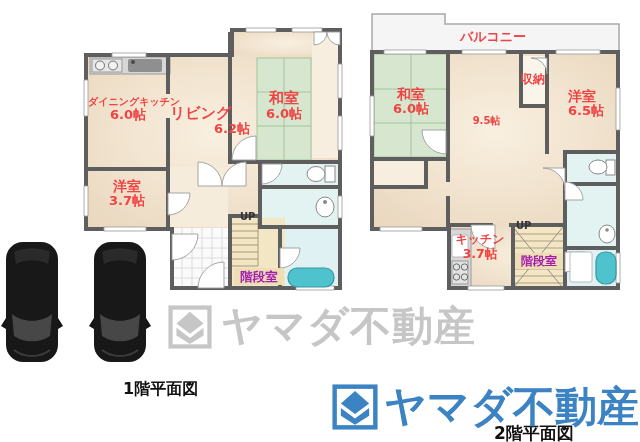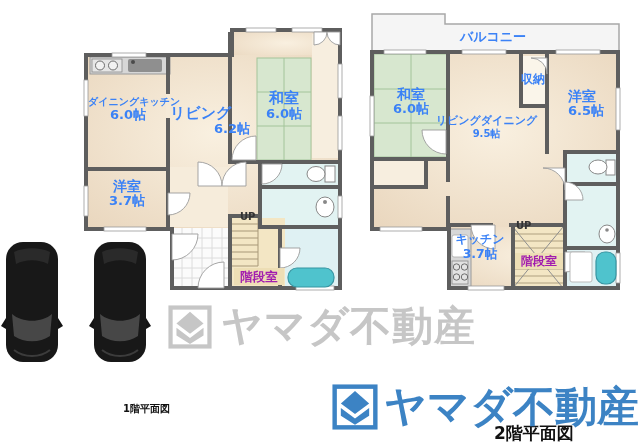--- a/index.html
+++ b/index.html
@@ -1,19 +1,19 @@
 <!DOCTYPE html>
 <html><head>
 <meta charset="utf-8">
 <style>
   html,body{margin:0;padding:0;background:#fff;}
   #stage{position:relative;width:640px;height:442px;background:#fff;overflow:hidden;
          font-family:"DejaVu Sans","Liberation Sans",sans-serif;}
   #plan-svg{position:absolute;left:0;top:0;}
-  .lbl{position:absolute;text-align:center;color:#3b82f6;font-weight:bold;line-height:1.15;
+  .lbl{position:absolute;text-align:center;color:#ef4444;font-weight:bold;line-height:1.15;
        white-space:nowrap;}
   .lbl .nm,.lbl .sz{display:block;}
   .stairlbl{position:absolute;background:#eddeb5;color:#a21caf;font-weight:bold;
             text-align:center;}
   .uplbl{position:absolute;font-size:10px;font-weight:bold;color:#333;letter-spacing:0;}
   .caption{position:absolute;color:#111;font-weight:bold;}
   #watermark{position:absolute;left:168px;top:299px;display:flex;align-items:center;gap:9px;}
   #watermark .wtext{font-size:41px;font-weight:bold;color:#c6c6c6;letter-spacing:1px;}
   #brand{position:absolute;left:332px;top:379px;display:flex;align-items:center;gap:6px;z-index:5;}
   #brand .btext{font-size:42px;font-weight:900;letter-spacing:0;}
@@ -270,38 +270,37 @@
 <div class="uplbl" style="left:240px;top:211px;">UP</div>
 
 <div class="lbl" style="left:448px;top:30px;width:90px;">
   <span class="nm" style="font-size:13px;">バルコニー</span>
 </div>
 <div class="lbl" style="left:376px;top:86px;width:70px;">
   <span class="nm" style="font-size:14px;">和室</span>
   <span class="sz" style="font-size:13px;">6.0帖</span>
 </div>
 <div class="lbl" style="left:434px;top:115px;width:105px;">
-  <span class="nm" style="font-size:11px;">リビングダイニング</span>
   <span class="sz" style="font-size:10px;">9.5帖</span>
 </div>
 <div class="lbl" style="left:517px;top:73px;width:32px;">
   <span class="nm" style="font-size:12px;">収納</span>
 </div>
 <div class="lbl" style="left:550px;top:88px;width:64px;">
   <span class="nm" style="font-size:14px;">洋室</span>
   <span class="sz" style="font-size:13px;margin-left:8px;">6.5帖</span>
 </div>
 <div class="lbl" style="left:450px;top:233px;width:60px;text-align:center;">
   <span class="nm" style="font-size:12px;">キッチン</span>
   <span class="sz" style="font-size:12.5px;">3.7帖</span>
 </div>
 <div class="stairlbl" style="left:515px;top:253px;width:48px;height:16px;font-size:12px;line-height:16px;">階段室</div>
 <div class="uplbl" style="left:516px;top:220px;">UP</div>
 
-<div class="caption" style="left:123px;top:402px;font-size:10px;text-align:right;">1階平面図</div>
+<div class="caption" style="left:123px;top:379px;font-size:16px;text-align:right;">1階平面図</div>
 <div class="caption" id="caption2" style="left:494px;top:397px;font-size:17px;margin-top:25px;">2階平面図</div>
 
 <div id="watermark">
   <svg width="44" height="44" viewBox="0 0 52 52">
     <rect x="3" y="3" width="46" height="46" fill="none" stroke="#c6c6c6" stroke-width="5"></rect>
     <path d="M26,8 L42,22 26,34 10,22 Z" fill="#c6c6c6"></path>
     <path d="M10,27 L26,39 42,27 42,36 26,46 10,36 Z" fill="#c6c6c6"></path>
   </svg>
   <span class="wtext">ヤマダ不動産</span>
 </div>

